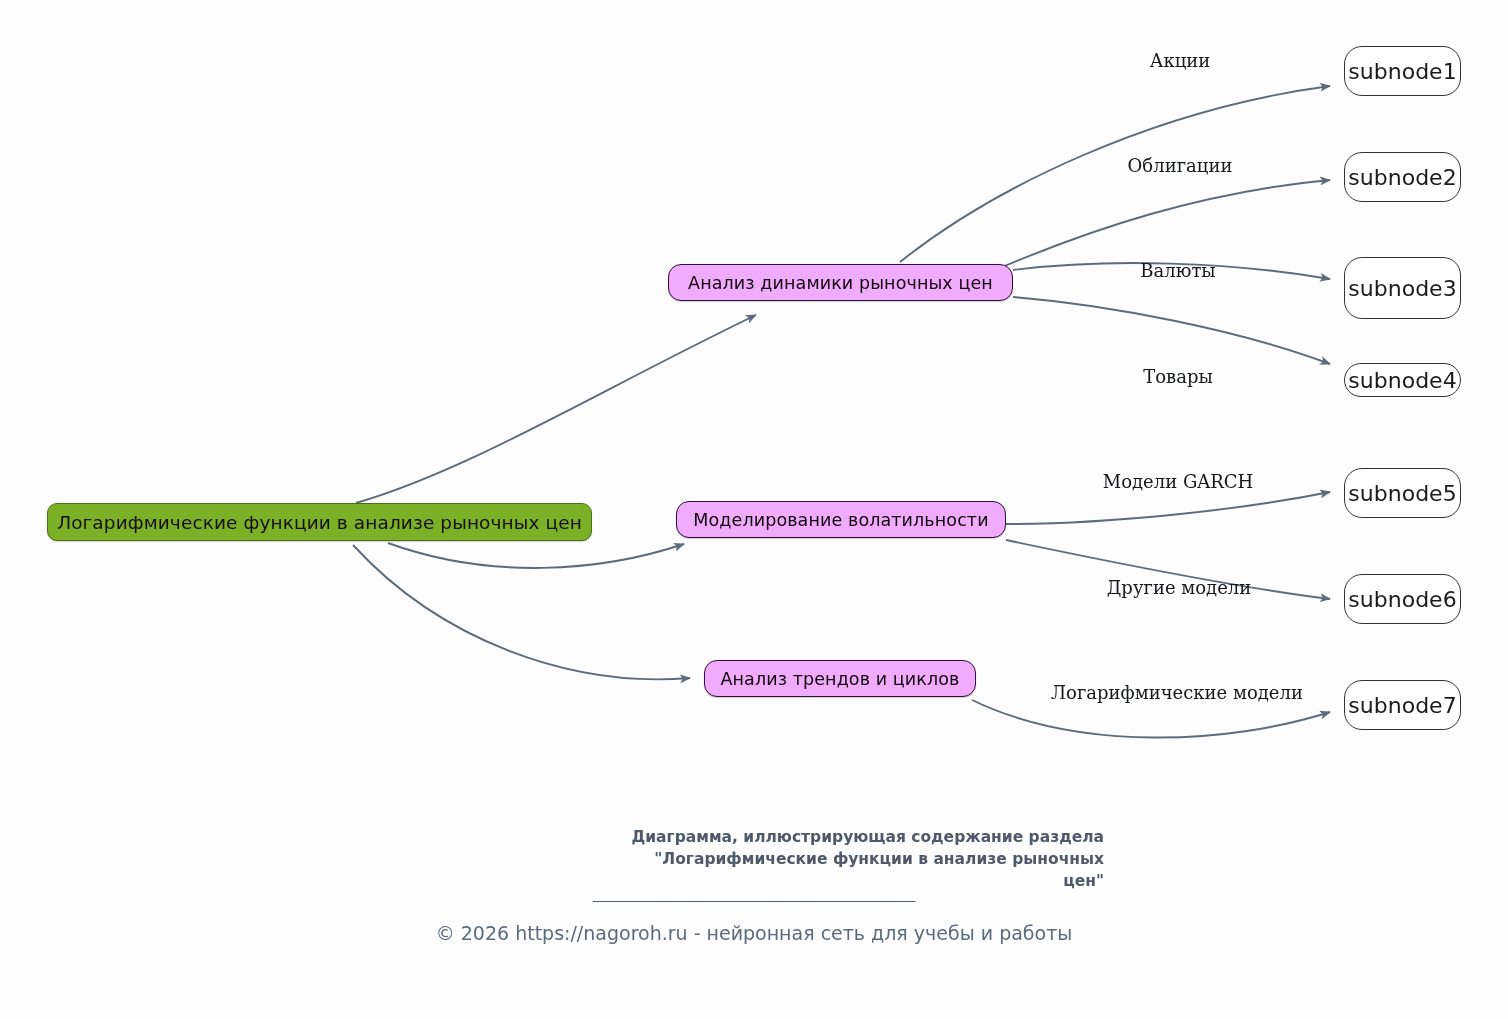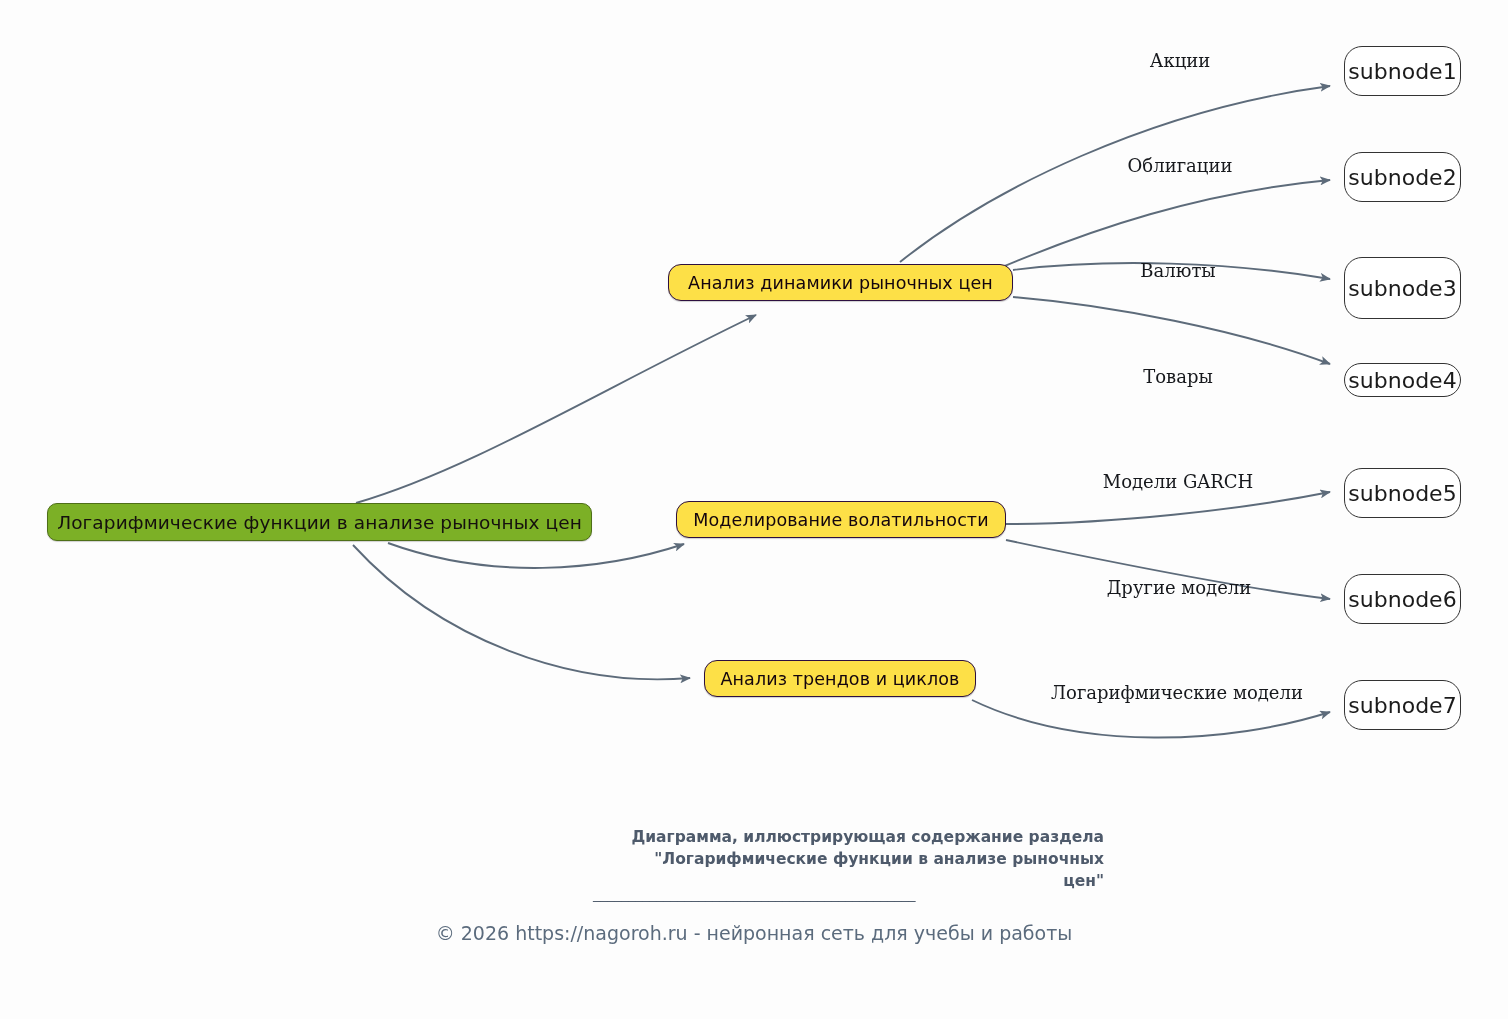--- a/index.html
+++ b/index.html
@@ -39,21 +39,21 @@
   .node-root {
     background: #7cb026;
     border: 1.6px solid #4e6f18;
     border-radius: 10px;
     color: #15100e;
     font-size: 18.5px;
     letter-spacing: .1px;
     box-shadow: 0 1px 1px rgba(0,0,0,.18);
   }
   .node-branch {
-    background: #fde047;
+    background: #f0abfc;
     border: 1.6px solid #2d1040;
     border-radius: 13px;
     color: #14050e;
     font-size: 17.5px;
     letter-spacing: .1px;
     box-shadow: 0 1px 1px rgba(0,0,0,.18);
   }
   .node-leaf {
     background: #ffffff;
     border: 1.7px solid #333333;

